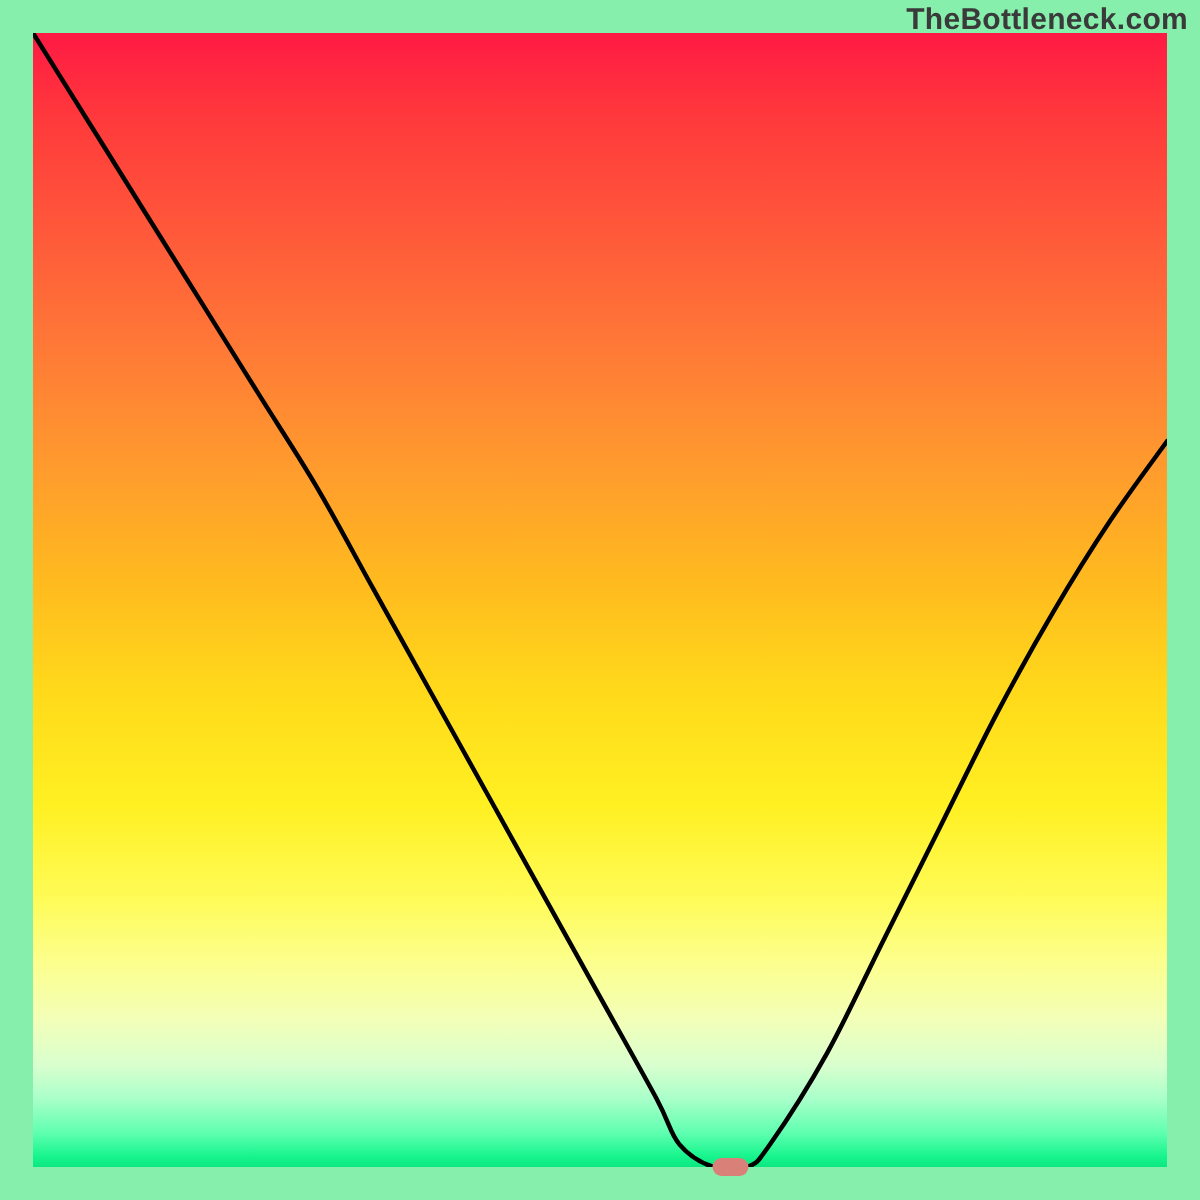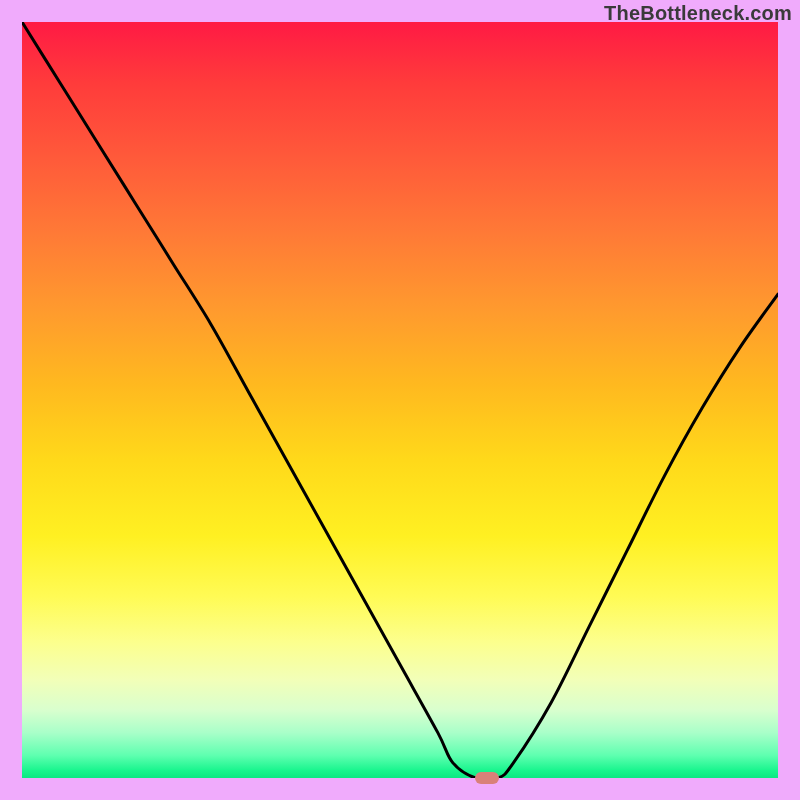--- a/index.html
+++ b/index.html
@@ -8,21 +8,21 @@
     width: 800px;
     height: 800px;
     background: #000;
     overflow: hidden;
     font-family: Arial, Helvetica, sans-serif;
   }
   .frame {
     position: relative;
     width: 800px;
     height: 800px;
-    background: #f0abfc;
+    background: #86efac;
   }
   .plot-area {
     position: absolute;
     left: 22px;
     top: 22px;
     width: 756px;
     height: 756px;
     background: linear-gradient(
       to bottom,
       #ff1a44 0%,

